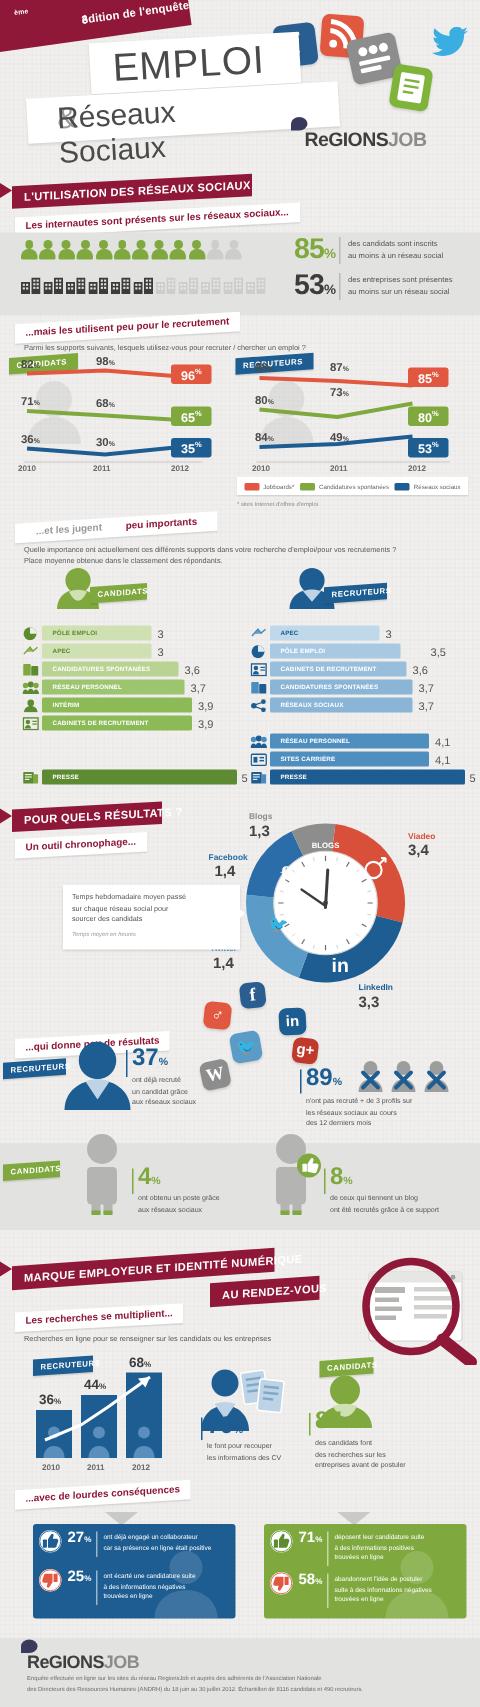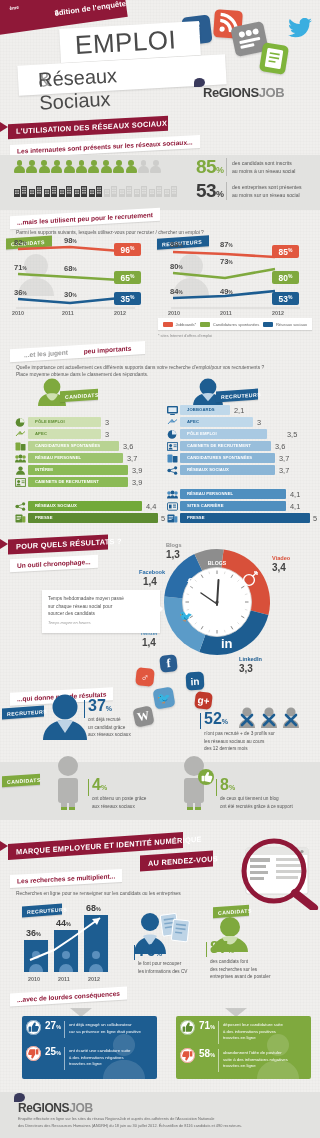--- a/index.html
+++ b/index.html
@@ -635,56 +635,35 @@
         <rect x="0.6" y="0.6" width="9.8" height="7.8" fill="none" stroke="#5d8b31" stroke-width=".9"></rect>
         <circle cx="3.6" cy="3.4" r="1.5" fill="#5d8b31"></circle>
         <path d="M1.6 7.6c0-1.3.9-2.2 2-2.2s2 .9 2 2.2z" fill="#5d8b31"></path>
         <rect x="6.6" y="2.5" width="3" height=".8" fill="#5d8b31"></rect>
         <rect x="6.6" y="4.3" width="3" height=".8" fill="#5d8b31"></rect>
       </svg>
     <div class="rankbar" style="width:100px;background:#8bba56;"></div>
       <div class="rlab" style="color:#fff;">CABINETS DE RECRUTEMENT</div>
       <div class="rval" style="left:118px;">3,9</div>
   </div>
-  <div class="rankrow" style="left:14px;top:501px;width:146px;">
-    <svg class="ricon" viewBox="0 0 11 9">
-        <circle cx="8.6" cy="1.8" r="1.6" fill="#5d8b31"></circle>
-        <circle cx="8.6" cy="7.2" r="1.6" fill="#5d8b31"></circle>
-        <circle cx="2.2" cy="4.5" r="1.8" fill="#5d8b31"></circle>
-        <path d="M3 3.9l4.6-1.6M3 5.1l4.6 1.6" stroke="#5d8b31" stroke-width=".8"></path>
-      </svg>
-    <div class="rankbar" style="width:114px;background:#72a93a;"></div>
-      <div class="rlab" style="color:#fff;">RÉSEAUX SOCIAUX</div>
-      <div class="rval" style="left:132px;">4,4</div>
-  </div>
   <div class="rankrow" style="left:14px;top:513px;width:146px;">
     <svg class="ricon" viewBox="0 0 11 9">
         <rect x="0.5" y="0.6" width="7" height="7.8" rx=".6" fill="#5d8b31"></rect>
         <rect x="7.2" y="2.2" width="3.2" height="6.2" rx=".6" fill="#7fa93e"></rect>
         <g fill="#eaf1e0">
           <rect x="1.6" y="2" width="4.6" height=".8"></rect>
           <rect x="1.6" y="3.6" width="4.6" height=".8"></rect>
           <rect x="1.6" y="5.2" width="3" height=".8"></rect>
         </g>
       </svg>
     <div class="rankbar" style="width:130px;background:#5d8b31;"></div>
       <div class="rlab" style="color:#fff;">PRESSE</div>
       <div class="rval" style="left:147px;color:#555;">5</div>
   </div>
 
-  <div class="rankrow" style="left:166px;top:405px;width:146px;">
-    <svg class="ricon" viewBox="0 0 11 9">
-        <rect x="0" y="0" width="11" height="7.5" rx="1" fill="#1d5d91"></rect>
-        <rect x="1.4" y="1.4" width="8.2" height="4.6" fill="#e2ecf4"></rect>
-        <rect x="3.2" y="8" width="4.6" height="1" fill="#1d5d91"></rect>
-      </svg>
-    <div class="rankbar" style="width:50px;background:#bfd8ea;"></div>
-      <div class="rlab" style="color:#1d5d91;">JOBBOARDS</div>
-      <div class="rval" style="left:68px;">2,1</div>
-  </div>
   <div class="rankrow" style="left:166px;top:417px;width:146px;">
     <svg class="ricon" viewBox="0 0 11 9">
         <path d="M1 6l4-4.5 2 2.6L10 1.5" stroke="#4a8cc0" stroke-width="1" fill="none"></path>
         <path d="M5 1.2l2.4 3.2L3 4.6z" fill="#4a8cc0" opacity=".8"></path>
       </svg>
     <div class="rankbar" style="width:73px;background:#bfd8ea;"></div>
       <div class="rlab" style="color:#1d5d91;">APEC</div>
       <div class="rval" style="left:91px;">3</div>
   </div>
   <div class="rankrow" style="left:166px;top:429px;width:146px;">
@@ -885,21 +864,21 @@
       <path d="M3 46c0-12 10-20 22-20s22 8 22 20z" fill="#1d5d91"></path>
     <path d="M17 27l8 12 8-12c-2.4-1-5.1-1.6-8-1.6s-5.6.6-8 1.6z" fill="#bed4e6"></path>
   </svg>
   <div class="vline" style="left:84px;top:700px;height:18px;background:#1d5d91;width:1.2px;"></div>
   <div class="rbig" style="left:88px;top:697px;color:#1d5d91;"><span>37</span><em>%</em></div>
   <div class="rtxt" style="left:88px;top:716px;">
     <span>ont déjà recruté</span><br><span>un candidat grâce</span><br><span>aux réseaux sociaux</span>
   </div>
 
   <div class="vline" style="left:200px;top:713px;height:16px;background:#1d5d91;width:1.2px;"></div>
-  <div class="rbig" style="left:204px;top:710px;color:#1d5d91;"><span>52</span><em>%</em></div>
+  <div class="rbig" style="left:204px;top:710px;color:#1d5d91;"><span>89</span><em>%</em></div>
   <svg style="position:absolute;left:238px;top:706px;" width="70" height="22">
     <g fill="#9d9d9b">
         <circle cx="9" cy="6" r="4.6"></circle>
         <path d="M1 22c0-5 3.6-8.5 8-8.5s8 3.5 8 8.5z"></path>
       </g>
     <g fill="#9d9d9b">
         <circle cx="31" cy="6" r="4.6"></circle>
         <path d="M23 22c0-5 3.6-8.5 8-8.5s8 3.5 8 8.5z"></path>
       </g>
     <g fill="#9d9d9b">

